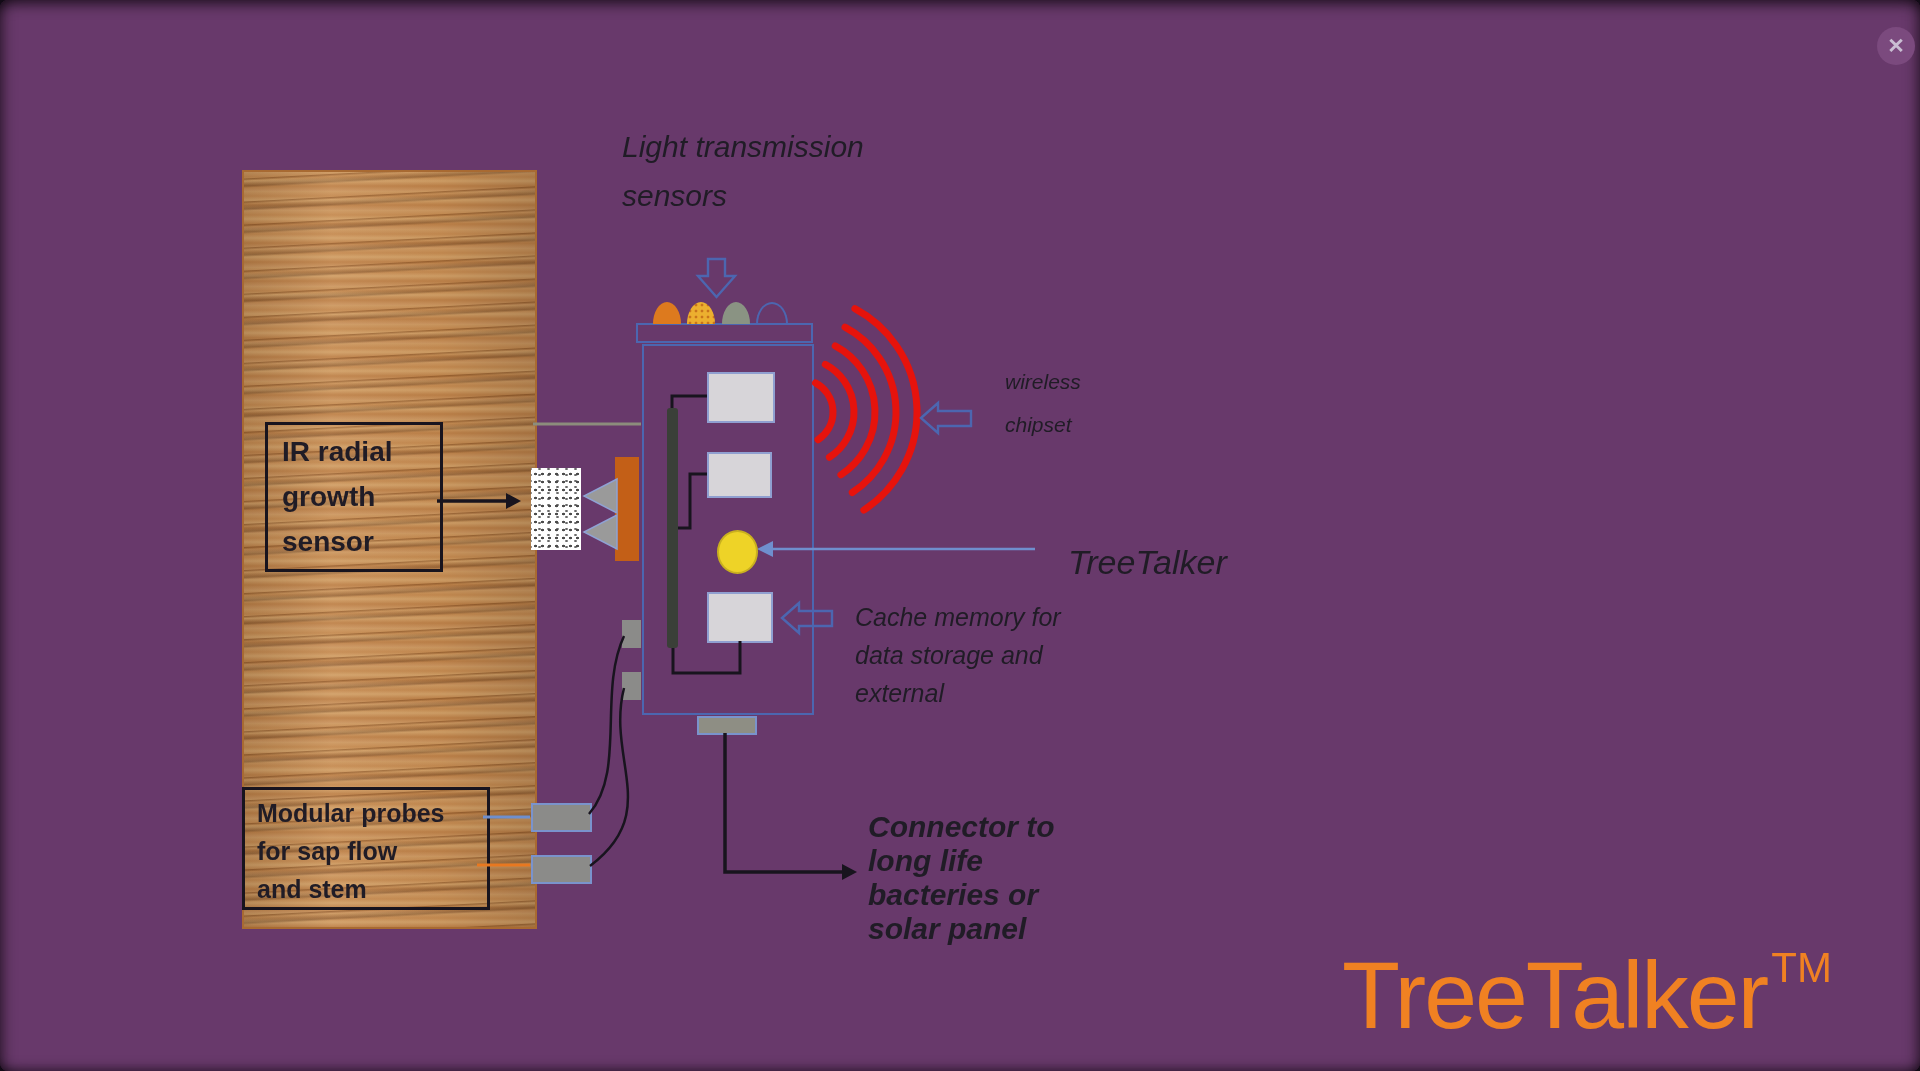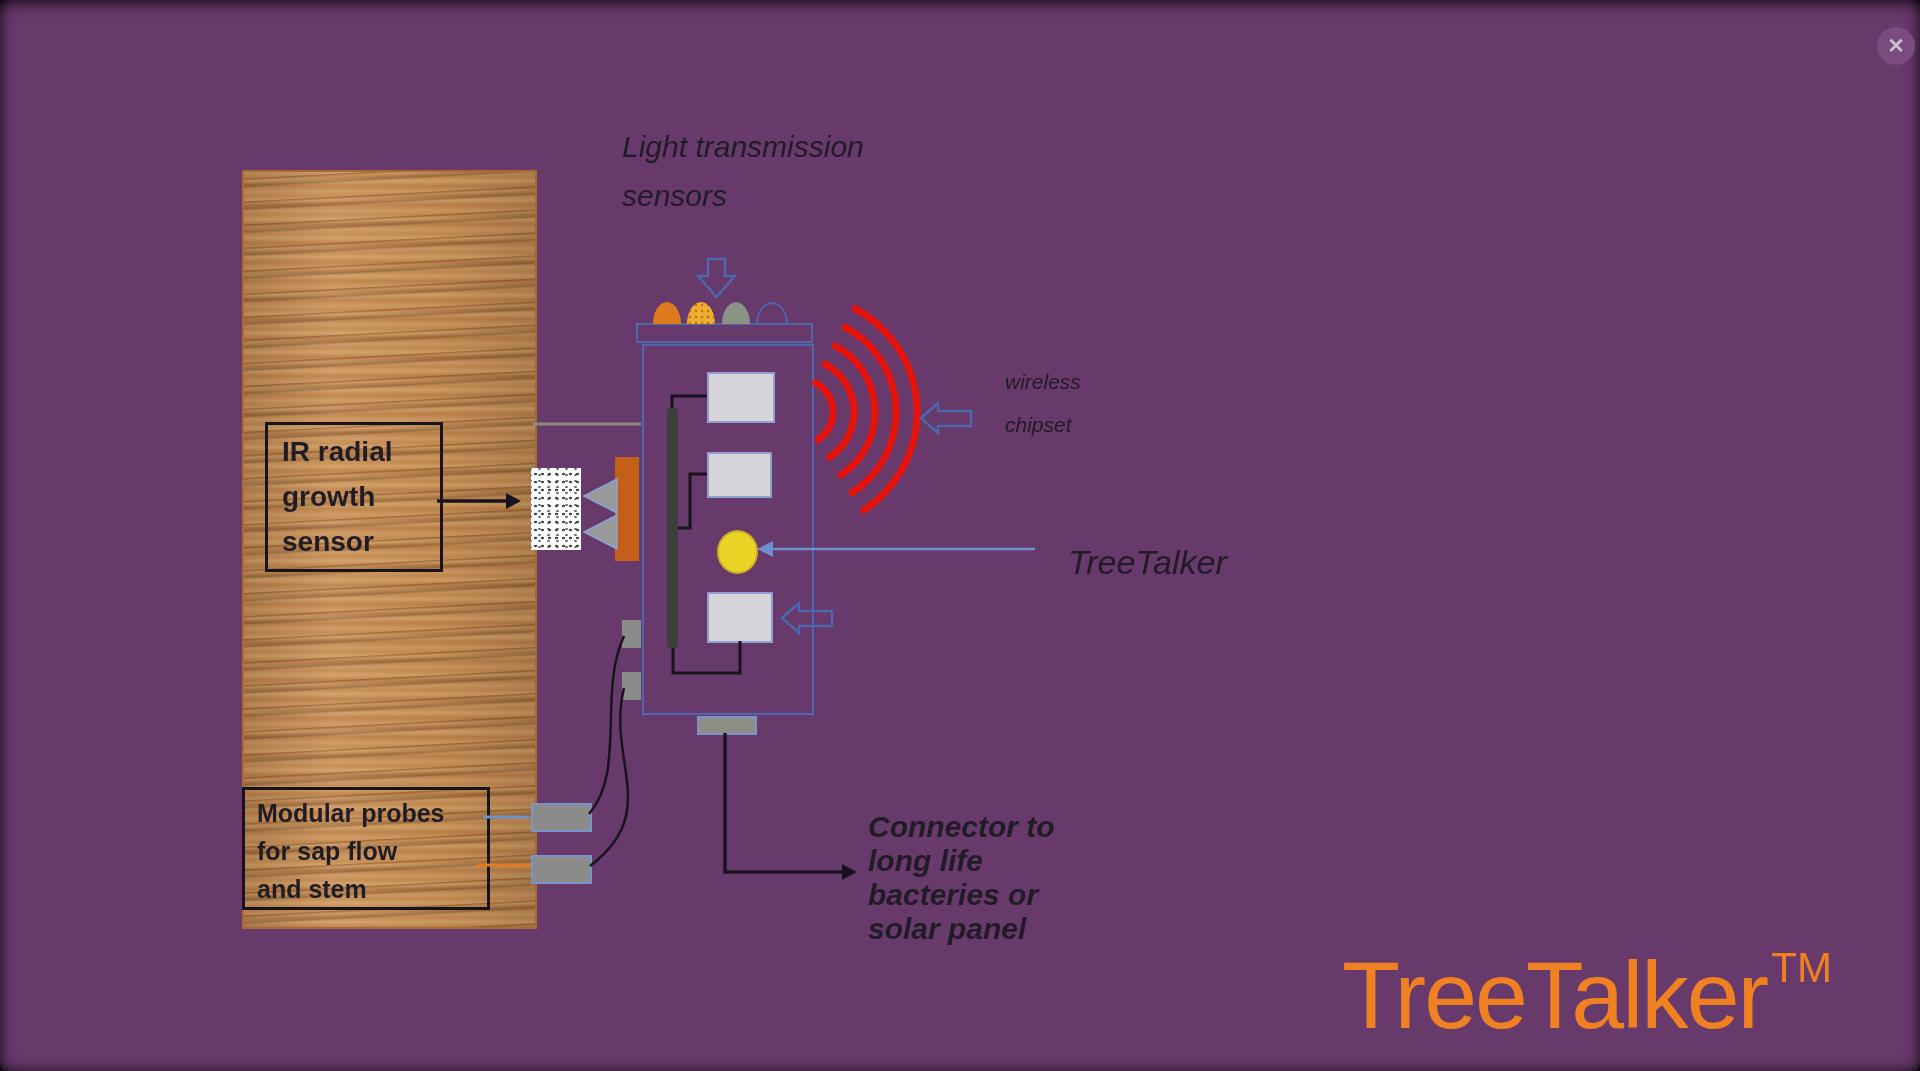--- a/index.html
+++ b/index.html
@@ -156,20 +156,23 @@
 
     <line x1="483" y1="817" x2="530" y2="817" stroke="#6F8FCE" stroke-width="3"></line>
     <line x1="477" y1="865" x2="530" y2="865" stroke="#E87820" stroke-width="3"></line>
   </svg>
 
   <div class="abs lbl lbl-light">Light transmission
 sensors</div>
   <div class="abs lbl lbl-wireless">wireless
 chipset</div>
   <div class="abs lbl lbl-gyro">TreeTalker</div>
+  <div class="abs lbl lbl-cache">Cache memory for
+data storage and
+external</div>
   <div class="abs lbl lbl-conn">Connector to
 long life
 bacteries or
 solar panel</div>
 
   <div class="abs logo">
     <span>TreeTalker</span><span class="tm">TM</span>
   </div>
 
 </div>

